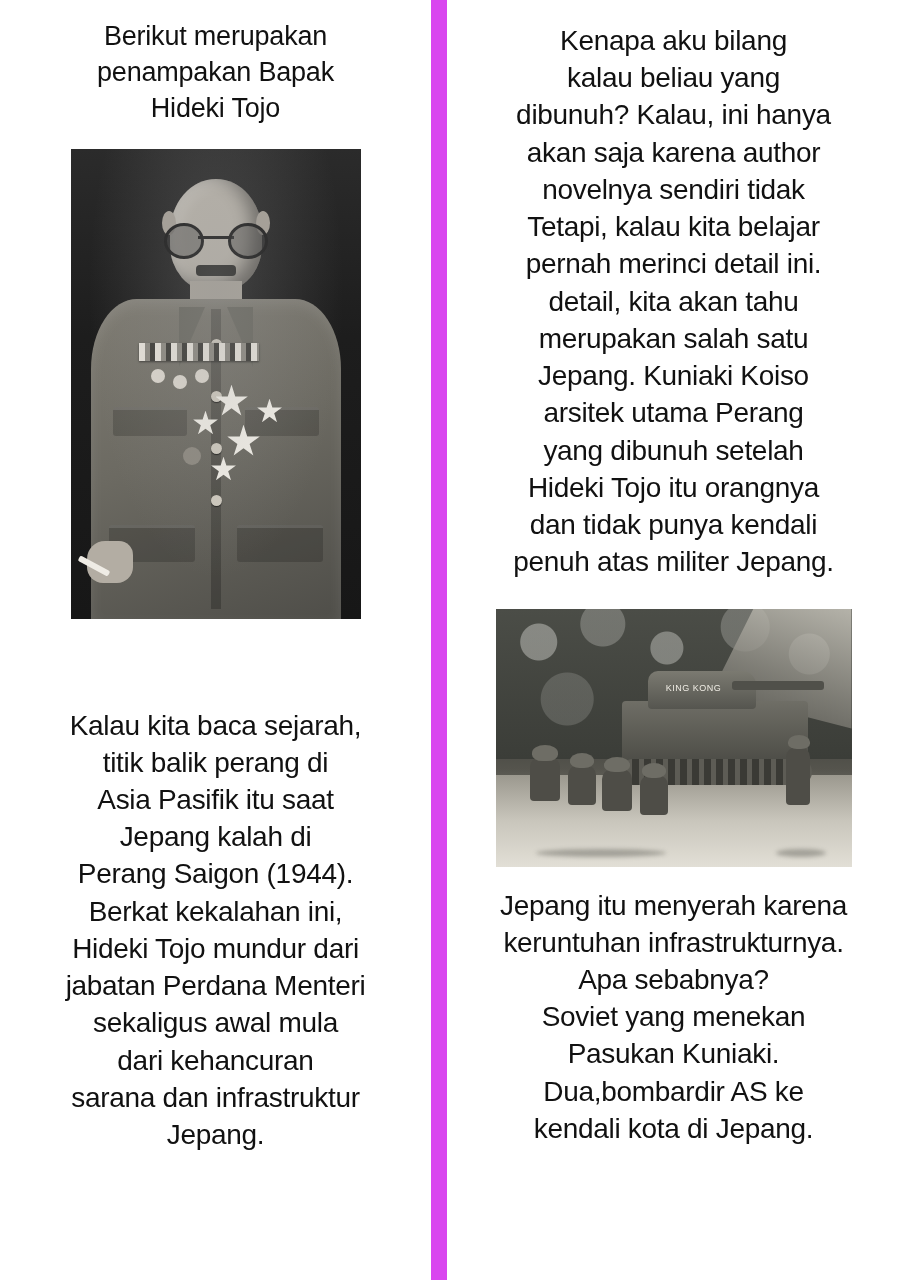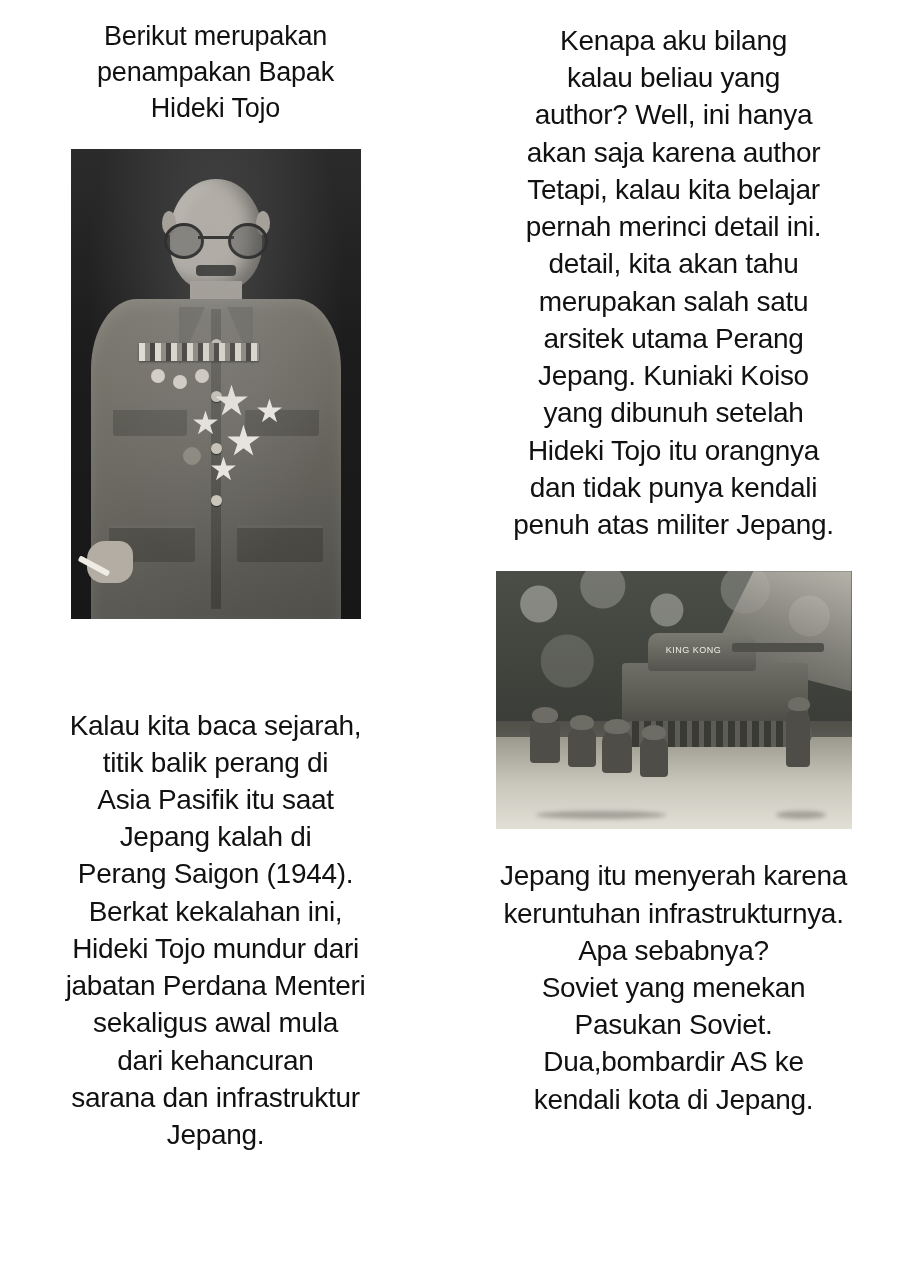--- a/index.html
+++ b/index.html
@@ -10,38 +10,38 @@
   body {
     width: 900px;
     height: 1280px;
     font-family: "Liberation Sans", sans-serif;
     overflow: hidden;
   }
   .page {
     position: relative;
     width: 900px;
     height: 1280px;
-    background: #ffffff;
+    background: #d946ef;
   }
   .column {
     position: absolute;
     top: 0;
     background: #ffffff;
     box-sizing: border-box;
   }
   .col-left {
     left: 0;
     width: 431px;
     height: 1280px;
     padding: 18px 14px 10px 14px;
   }
   .col-right {
     left: 447px;
     width: 453px;
-    height: 1000px;
+    height: 1280px;
     padding: 18px 10px 10px 10px;
   }
   .caption {
     text-align: center;
     color: #111111;
     font-size: 27px;
     line-height: 1.34;
     font-weight: 500;
     letter-spacing: -0.2px;
   }
@@ -351,21 +351,21 @@
     bottom: 10px;
     height: 8px;
     background: rgba(60,60,55,.35);
     border-radius: 50%;
     filter: blur(2px);
   }
 
   .block-1 { margin-top: 0; }
   .left-text-block { margin-top: 88px; }
   .right-text-top { margin-top: 4px; }
-  .right-text-bottom { margin-top: 28px; }
+  .right-text-bottom { margin-top: 20px; }
 </style>
 </head>
 <body>
 
 <div class="page">
 
   <div class="column col-left">
 
     <div class="caption caption-lg block-1">
       <span class="line">Berikut merupakan</span>
@@ -428,28 +428,29 @@
       <span class="line">Jepang.</span>
     </div>
 
   </div>
 
   <div class="column col-right">
 
     <div class="body-text right-text-top">
       <span class="line">Kenapa aku bilang</span>
       <span class="line">kalau beliau yang</span>
-      <span class="line">author? Well, ini hanya</span>
+      <span class="line">dibunuh? Kalau, ini hanya</span>
       <span class="line">akan saja karena author</span>
+      <span class="line">novelnya sendiri tidak</span>
       <span class="line">Tetapi, kalau kita belajar</span>
       <span class="line">pernah merinci detail ini.</span>
       <span class="line">detail, kita akan tahu</span>
       <span class="line">merupakan salah satu</span>
+      <span class="line">Jepang. Kuniaki Koiso</span>
       <span class="line">arsitek utama Perang</span>
-      <span class="line">Jepang. Kuniaki Koiso</span>
       <span class="line">yang dibunuh setelah</span>
       <span class="line">Hideki Tojo itu orangnya</span>
       <span class="line">dan tidak punya kendali</span>
       <span class="line">penuh atas militer Jepang.</span>
     </div>
 
     <div class="tank-wrap">
       <div class="tank-sky"></div>
       <div class="foliage"></div>
       <div class="hillside"></div>
@@ -478,20 +479,20 @@
 
       <div class="sand-shadow" style="left:40px; width:130px;"></div>
       <div class="sand-shadow" style="left:280px; width:50px;"></div>
     </div>
 
     <div class="body-text right-text-bottom">
       <span class="line">Jepang itu menyerah karena</span>
       <span class="line">keruntuhan infrastrukturnya.</span>
       <span class="line">Apa sebabnya?</span>
       <span class="line">Soviet yang menekan</span>
-      <span class="line">Pasukan Soviet.</span>
+      <span class="line">Pasukan Kuniaki.</span>
       <span class="line">Dua,bombardir AS ke</span>
       <span class="line">kendali kota di Jepang.</span>
     </div>
 
   </div>
 
 </div>
 
 </body></html>

